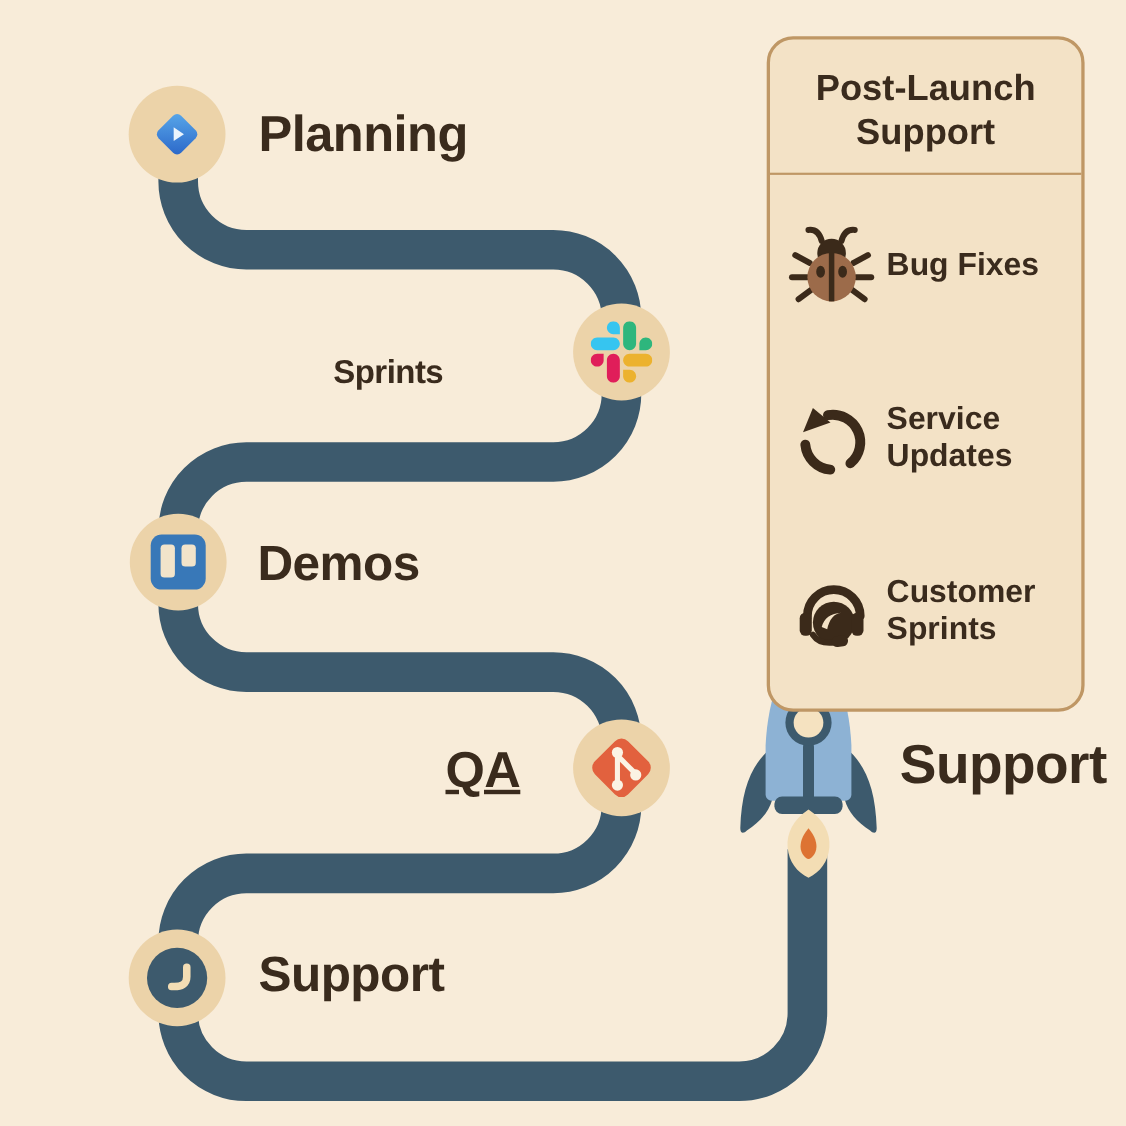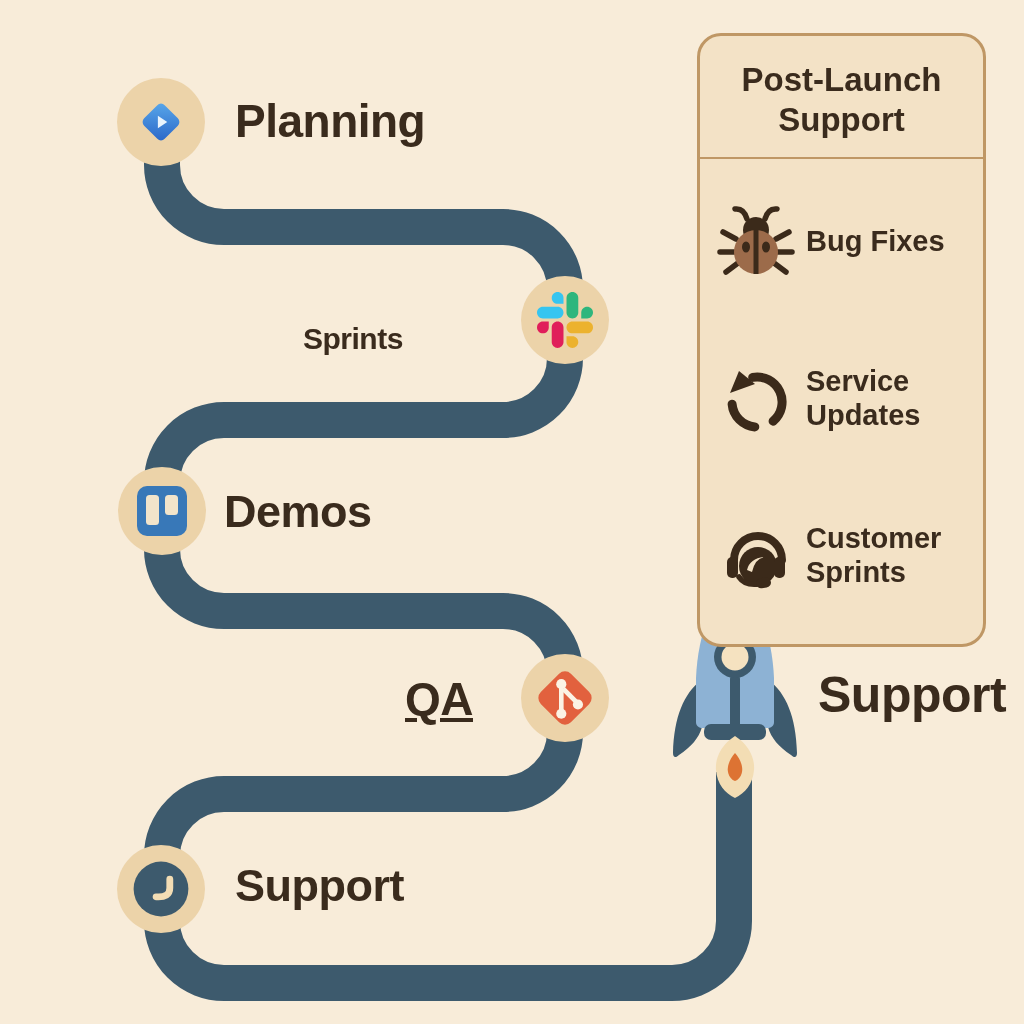--- a/index.html
+++ b/index.html
@@ -13,21 +13,21 @@
   .bg-svg{position:absolute;left:0;top:0;}
   .milestone{
     position:absolute;width:88px;height:88px;border-radius:50%;
     background:#ecd3a9;display:flex;align-items:center;justify-content:center;
   }
   .mlabel{
     position:absolute;font-weight:700;letter-spacing:-0.5px;white-space:nowrap;
   }
   .lbl-planning{left:235px;top:94px;font-size:46px;}
   .lbl-sprints{left:303px;top:294px;font-size:30px;margin-top:28px;}
-  .lbl-demos{left:224px;top:486px;font-size:45px;}
+  .lbl-demos{left:234px;top:486px;font-size:45px;}
   .lbl-qa{left:405px;top:672px;font-size:46px;text-decoration:underline;}
   .lbl-support{left:235px;top:860px;font-size:45px;}
   .lbl-launch{left:818px;top:666px;font-size:50px;}
   .card{
     position:absolute;left:697px;top:33px;width:289px;height:614px;
     box-sizing:border-box;background:#f3e2c6;border:3px solid #bf9765;
     border-radius:24px;display:flex;flex-direction:column;
   }
   .card-title{
     font-size:33px;font-weight:700;text-align:center;line-height:1.2;

